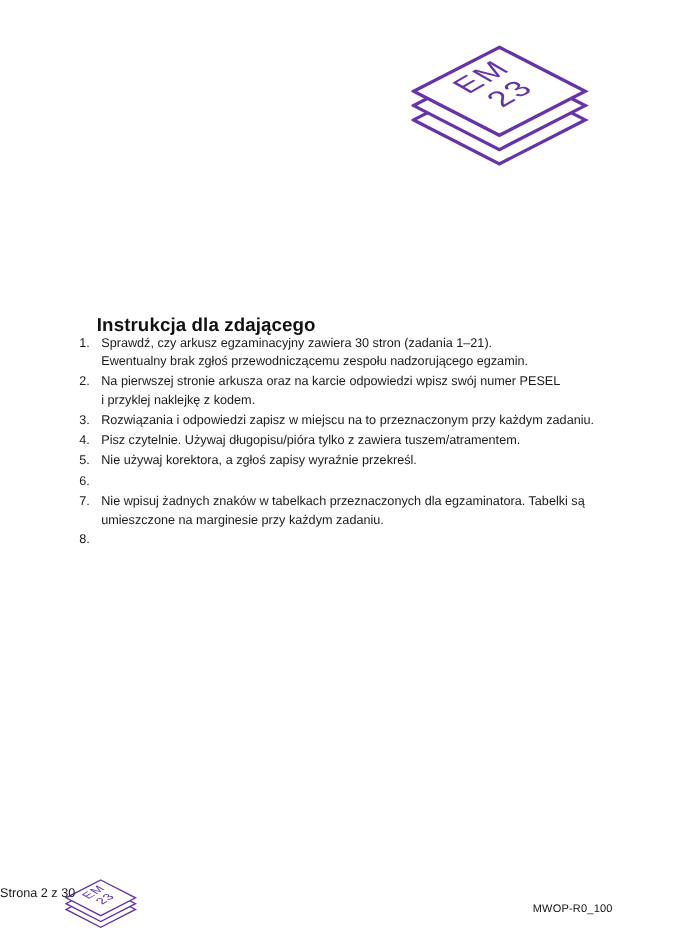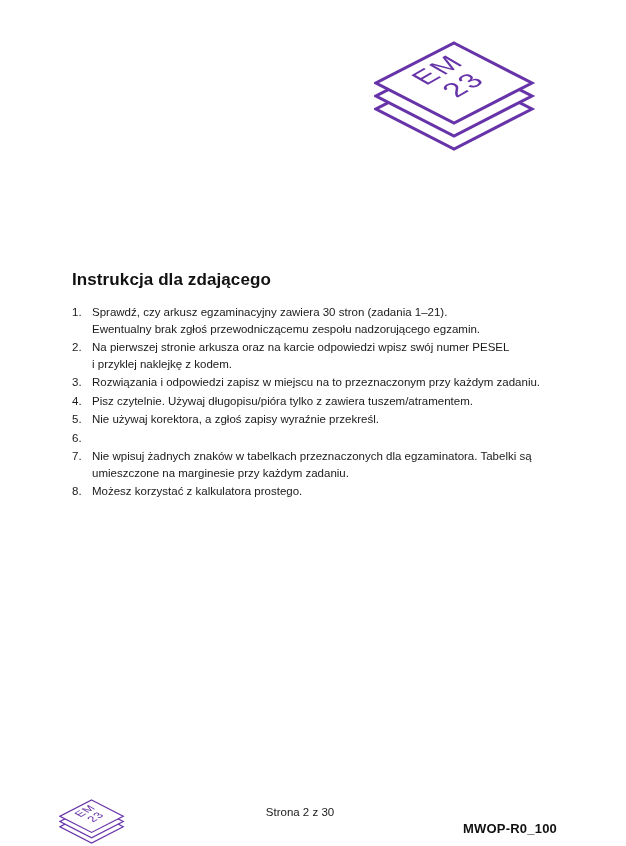--- a/index.html
+++ b/index.html
@@ -20,45 +20,45 @@
   .logo-text {
     font-family: "Liberation Sans", sans-serif;
     font-size: 28px;
     letter-spacing: 2px;
     font-weight: normal;
   }
 
   
   .heading {
     position: absolute; left: 72px; top: 270px;
-    margin: 0;
+    margin: 16px;
     font-size: 17px; font-weight: bold; color: #111;
     letter-spacing: 0.1px;
   }
 
   
   .list { position: absolute; left: 72px; top: 304px; width: 530px; }
   .li {
     display: flex;
     margin-bottom: 2px;
     font-size: 11.5px;
     line-height: 16.5px;
     color: #1a1a1a;
   }
   .num { width: 20px; flex: none; }
   .txt { white-space: pre-line; }
 
   
   .footer-page {
     position: absolute; left: 0; top: 806px; width: 600px;
-    text-align: center; font-size: 11.5px; color: #1a1a1a;
+    text-align: left; font-size: 11.5px; color: #1a1a1a;
   }
   .form-code {
     position: absolute; right: 69px; top: 821px;
-    font-size: 13px; font-weight: bold; color: #111;
+    font-size: 10px; font-weight: normal; color: #111;
     letter-spacing: 0.2px;
   }
 </style>
 </head>
 <body>
 
 <div class="page">
 
   <svg class="logo-large" width="162" height="116" viewBox="0 0 162 116" xmlns="http://www.w3.org/2000/svg">
     <g>
@@ -100,21 +100,20 @@
     <div class="li">
       <span class="num">6.</span>
     </div>
     <div class="li">
       <span class="num">7.</span>
       <span class="txt">Nie wpisuj żadnych znaków w tabelkach przeznaczonych dla egzaminatora. Tabelki są
 umieszczone na marginesie przy każdym zadaniu.</span>
     </div>
     <div class="li">
       <span class="num">8.</span>
-      <span class="txt">Możesz korzystać z kalkulatora prostego.</span>
     </div>
   </div>
 
   <svg class="logo-small" width="66" height="47" viewBox="0 0 162 116" xmlns="http://www.w3.org/2000/svg">
     <g>
       <path class="logo-sheet" d="M80 31 L158 71 L80 111 L2 71 Z" stroke="#6633A8"></path>
       <path class="logo-sheet" d="M80 18 L158 58 L80 98 L2 58 Z" stroke="#6633A8"></path>
       <path class="logo-sheet" d="M80 5 L158 45 L80 85 L2 45 Z" stroke="#6633A8"></path>
     </g>
     <g transform="matrix(0.866,-0.5,0.866,0.5,64,32)">

